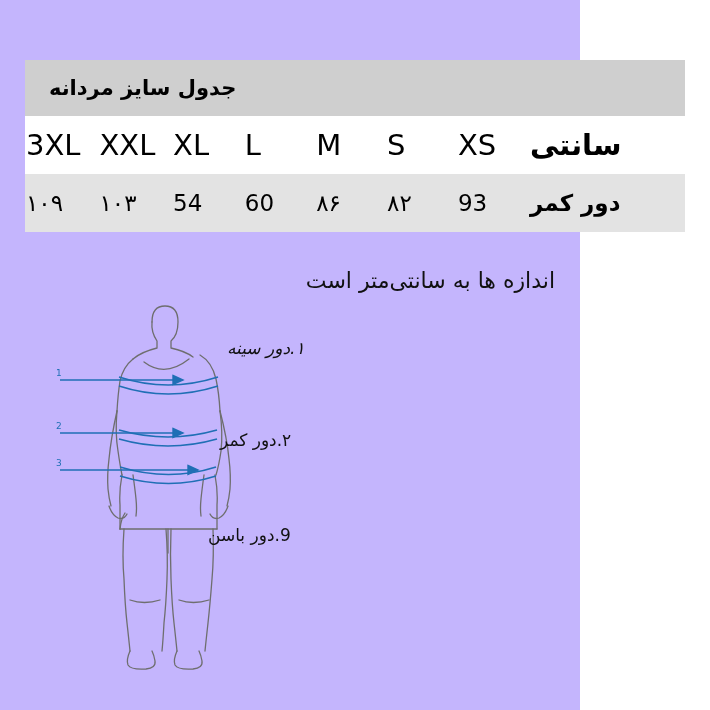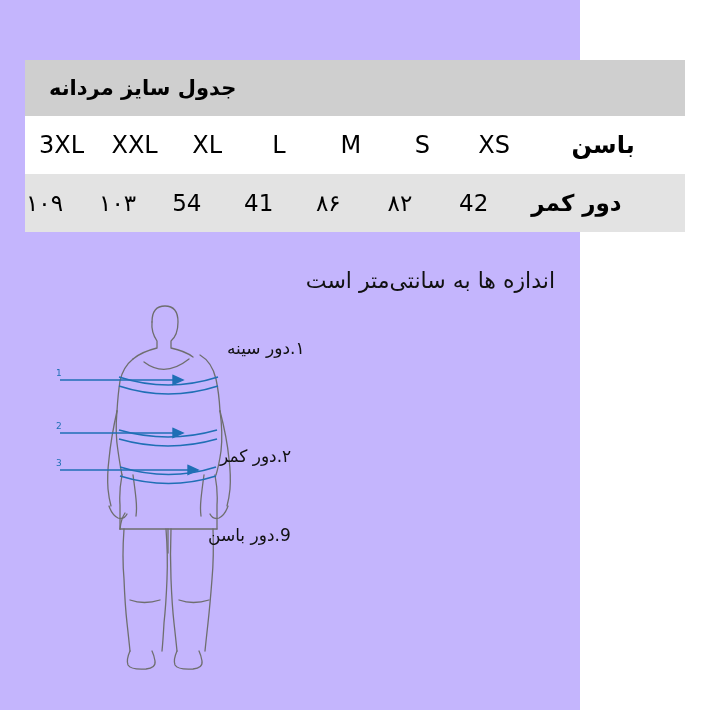--- a/index.html
+++ b/index.html
@@ -34,23 +34,23 @@
     height: 56px;
     text-align: left;
     padding: 0 24px;
     font-size: 21px;
     font-weight: bold;
     color: #000;
   }
   .size-table tr.head-row td {
     background: #ffffff;
     height: 56px;
-    font-size: 24px;
+    font-size: 29px;
     color: #000;
-    text-align: center;
+    text-align: left;
   }
   .size-table tr.data-row td {
     background: #e3e3e3;
     height: 56px;
     font-size: 23px;
     color: #000;
     text-align: left;
   }
   .size-table td.label-cell {
     width: 150px;
@@ -91,50 +91,50 @@
     left: 0;
     top: 0;
   }
   .callout {
     position: absolute;
     direction: rtl;
     font-size: 17px;
     color: #111;
     white-space: nowrap;
   }
-  #callout-1 { left: 187px; top: 38px; }
-  #callout-2 { left: 180px; top: 130px; margin-top: 16px; }
+  #callout-1 { left: 187px; top: 38px; font-style: italic; }
+  #callout-2 { left: 180px; top: 130px; }
   #callout-3 { left: 168px; top: 225px; }
 </style>
 </head>
 <body>
 
 <div class="page">
 
   <table class="size-table">
     <tbody>
         <tr class="title-row">
       <td colspan="8">جدول سایز مردانه</td>
     </tr>
     <tr class="head-row">
-      <td class="label-cell">باسن</td>
+      <td class="label-cell">سانتی</td>
       <td class="val-cell">XS</td>
       <td class="val-cell">S</td>
       <td class="val-cell">M</td>
       <td class="val-cell">L</td>
       <td class="val-cell">XL</td>
       <td class="val-cell">XXL</td>
       <td class="val-cell">3XL</td>
     </tr>
     <tr class="data-row">
       <td class="label-cell">دور کمر</td>
-      <td class="val-cell">42</td>
+      <td class="val-cell">93</td>
       <td class="val-cell">۸۲</td>
       <td class="val-cell">۸۶</td>
-      <td class="val-cell">41</td>
+      <td class="val-cell">60</td>
       <td class="val-cell">54</td>
       <td class="val-cell">۱۰۳</td>
       <td class="val-cell">۱۰۹</td>
     </tr>
   </tbody>
     </table>
 
   <div class="note">اندازه ها به سانتی‌متر است</div>
 
   <div class="figure-area">

